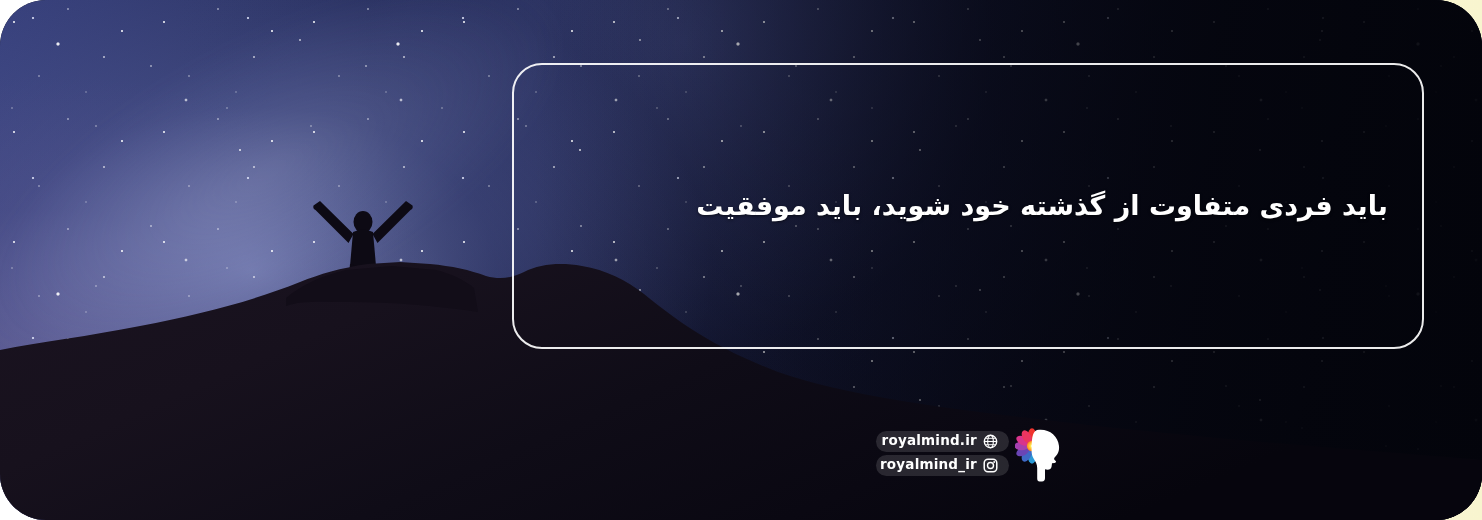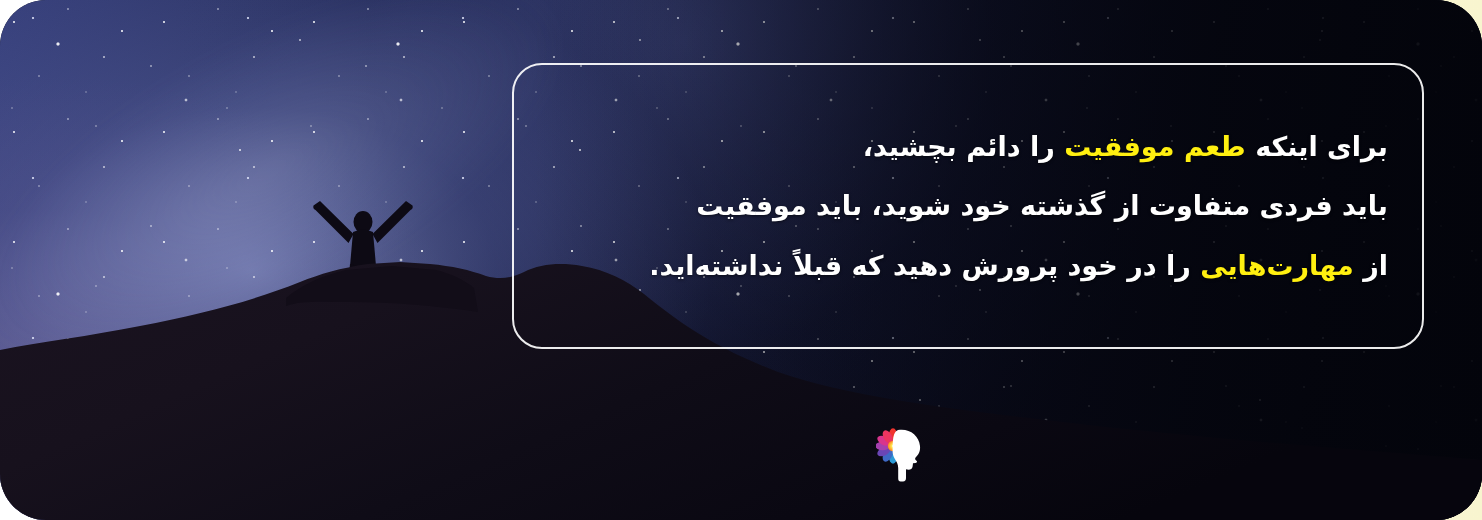--- a/index.html
+++ b/index.html
@@ -275,31 +275,25 @@
         L392,46 L436,50
         C452,54 464,60 474,68
         L478,92
         C440,86 392,82 350,82
         C322,82 302,80 286,86 Z"></path>
     </svg>
   </div>
 
   <div class="quote-box">
 
-    <div class="quote-line">
-      <span>برای اینکه </span><span class="hl">طعم موفقیت</span><span> را دائم بچشید،</span>
-    </div>
 
     <div class="quote-line">
       <span>باید فردی متفاوت از گذشته خود شوید، باید موفقیت</span>
     </div>
 
-    <div class="quote-line">
-      <span>از </span><span class="hl">مهارت‌هایی</span><span> را در خود پرورش دهید که قبلاً نداشته‌اید.</span>
-    </div>
 
   </div>
 
   <div class="watermark">
 
     <div class="brain-logo">
       <svg viewBox="0 0 52 58" xmlns="http://www.w3.org/2000/svg">
         <defs>
           <radialGradient id="brainRainbow" cx="50%" cy="50%" r="52%">
             <stop offset="0%" stop-color="#ffffff"></stop>
@@ -339,15 +333,38 @@
           C30,56 29,57.6 27,57.6
           L24.6,57.6
           C23,57.6 22.2,56.4 22.2,54.6
           L22.2,44
           C22.2,40 20.4,37.6 18.6,34.6
           C17.2,32.2 16.6,29.6 16.6,26.4
           C16.6,16 17,8 22,6 Z"></path>
       </svg>
     </div>
 
+    <div class="handles">
+
+      <div class="pill">
+        <svg class="pill-icon" viewBox="0 0 16 16" xmlns="http://www.w3.org/2000/svg">
+          <circle cx="8" cy="8" r="6.6" fill="none" stroke="#ffffff" stroke-width="1.5"></circle>
+          <ellipse cx="8" cy="8" rx="3" ry="6.6" fill="none" stroke="#ffffff" stroke-width="1.2"></ellipse>
+          <line x1="1.4" y1="8" x2="14.6" y2="8" stroke="#ffffff" stroke-width="1.2"></line>
+          <line x1="2.5" y1="4.6" x2="13.5" y2="4.6" stroke="#ffffff" stroke-width="1"></line>
+          <line x1="2.5" y1="11.4" x2="13.5" y2="11.4" stroke="#ffffff" stroke-width="1"></line>
+        </svg>
+        <span class="pill-text">royalmind.ir</span>
+      </div>
+
+      <div class="pill">
+        <svg class="pill-icon" viewBox="0 0 16 16" xmlns="http://www.w3.org/2000/svg">
+          <rect x="1.3" y="1.3" width="13.4" height="13.4" rx="4" fill="none" stroke="#ffffff" stroke-width="1.6"></rect>
+          <circle cx="8" cy="8" r="3.2" fill="none" stroke="#ffffff" stroke-width="1.5"></circle>
+          <circle cx="11.9" cy="4.2" r="1" fill="#ffffff"></circle>
+        </svg>
+        <span class="pill-text">royalmind_ir</span>
+      </div>
+
+    </div>
   </div>
 
 </div>
 
 </body></html>

